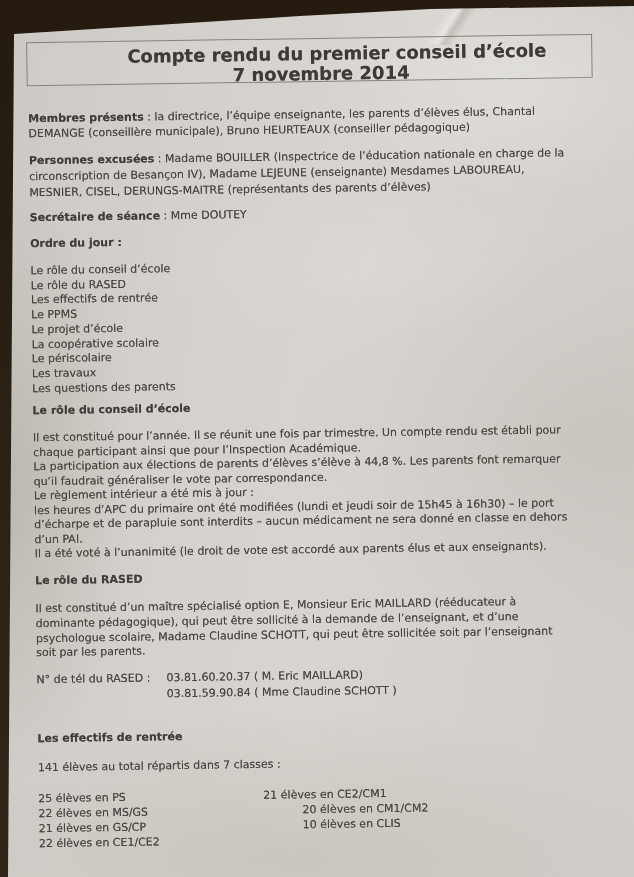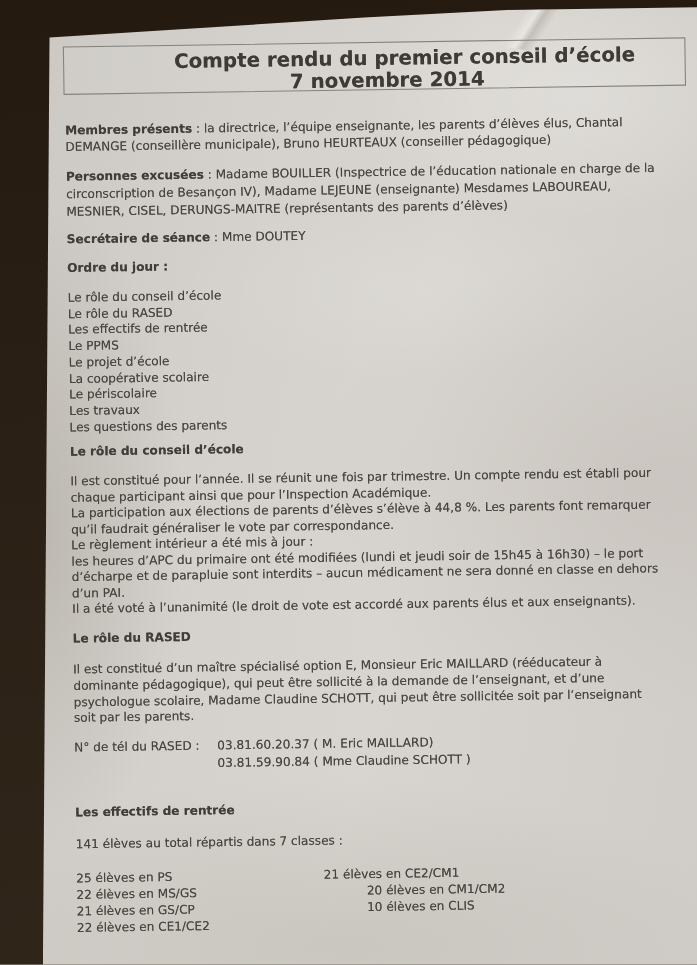--- a/index.html
+++ b/index.html
@@ -11,21 +11,20 @@
   .paper{
     position:absolute;inset:0;
     clip-path:polygon(14px 34px,300px 16px,430px 9px,640px 6px,640px 880px,8px 880px);
     background:
       radial-gradient(ellipse 280px 160px at 82% 10%, rgba(255,255,255,0.22), transparent 70%),
       radial-gradient(ellipse 420px 300px at 92% 50%, rgba(130,105,95,0.10), transparent 72%),
       radial-gradient(ellipse 520px 220px at 45% 98%, rgba(115,105,92,0.14), transparent 70%),
       radial-gradient(ellipse 180px 420px at 1% 55%, rgba(100,90,78,0.18), transparent 72%),
       radial-gradient(ellipse 300px 120px at 55% 30%, rgba(255,255,255,0.10), transparent 70%),
       linear-gradient(100deg,#ccc8c3 0%,#d4d1cc 28%,#d8d5d0 55%,#d0cdc8 100%);
-    margin-left: 31px;
   }
   .crease{
     position:absolute;left:408px;top:-6px;width:90px;height:52px;
     background:linear-gradient(115deg,transparent 40%,rgba(255,255,255,0.35) 49%,rgba(90,75,60,0.18) 55%,transparent 64%);
     transform:rotate(8deg);pointer-events:none;
   }
   .content{
     position:absolute;left:0;top:0;width:634px;height:877px;
     transform:rotate(-0.85deg);transform-origin:317px 438px;
     color:#47433e;font-size:11px;letter-spacing:0px;

